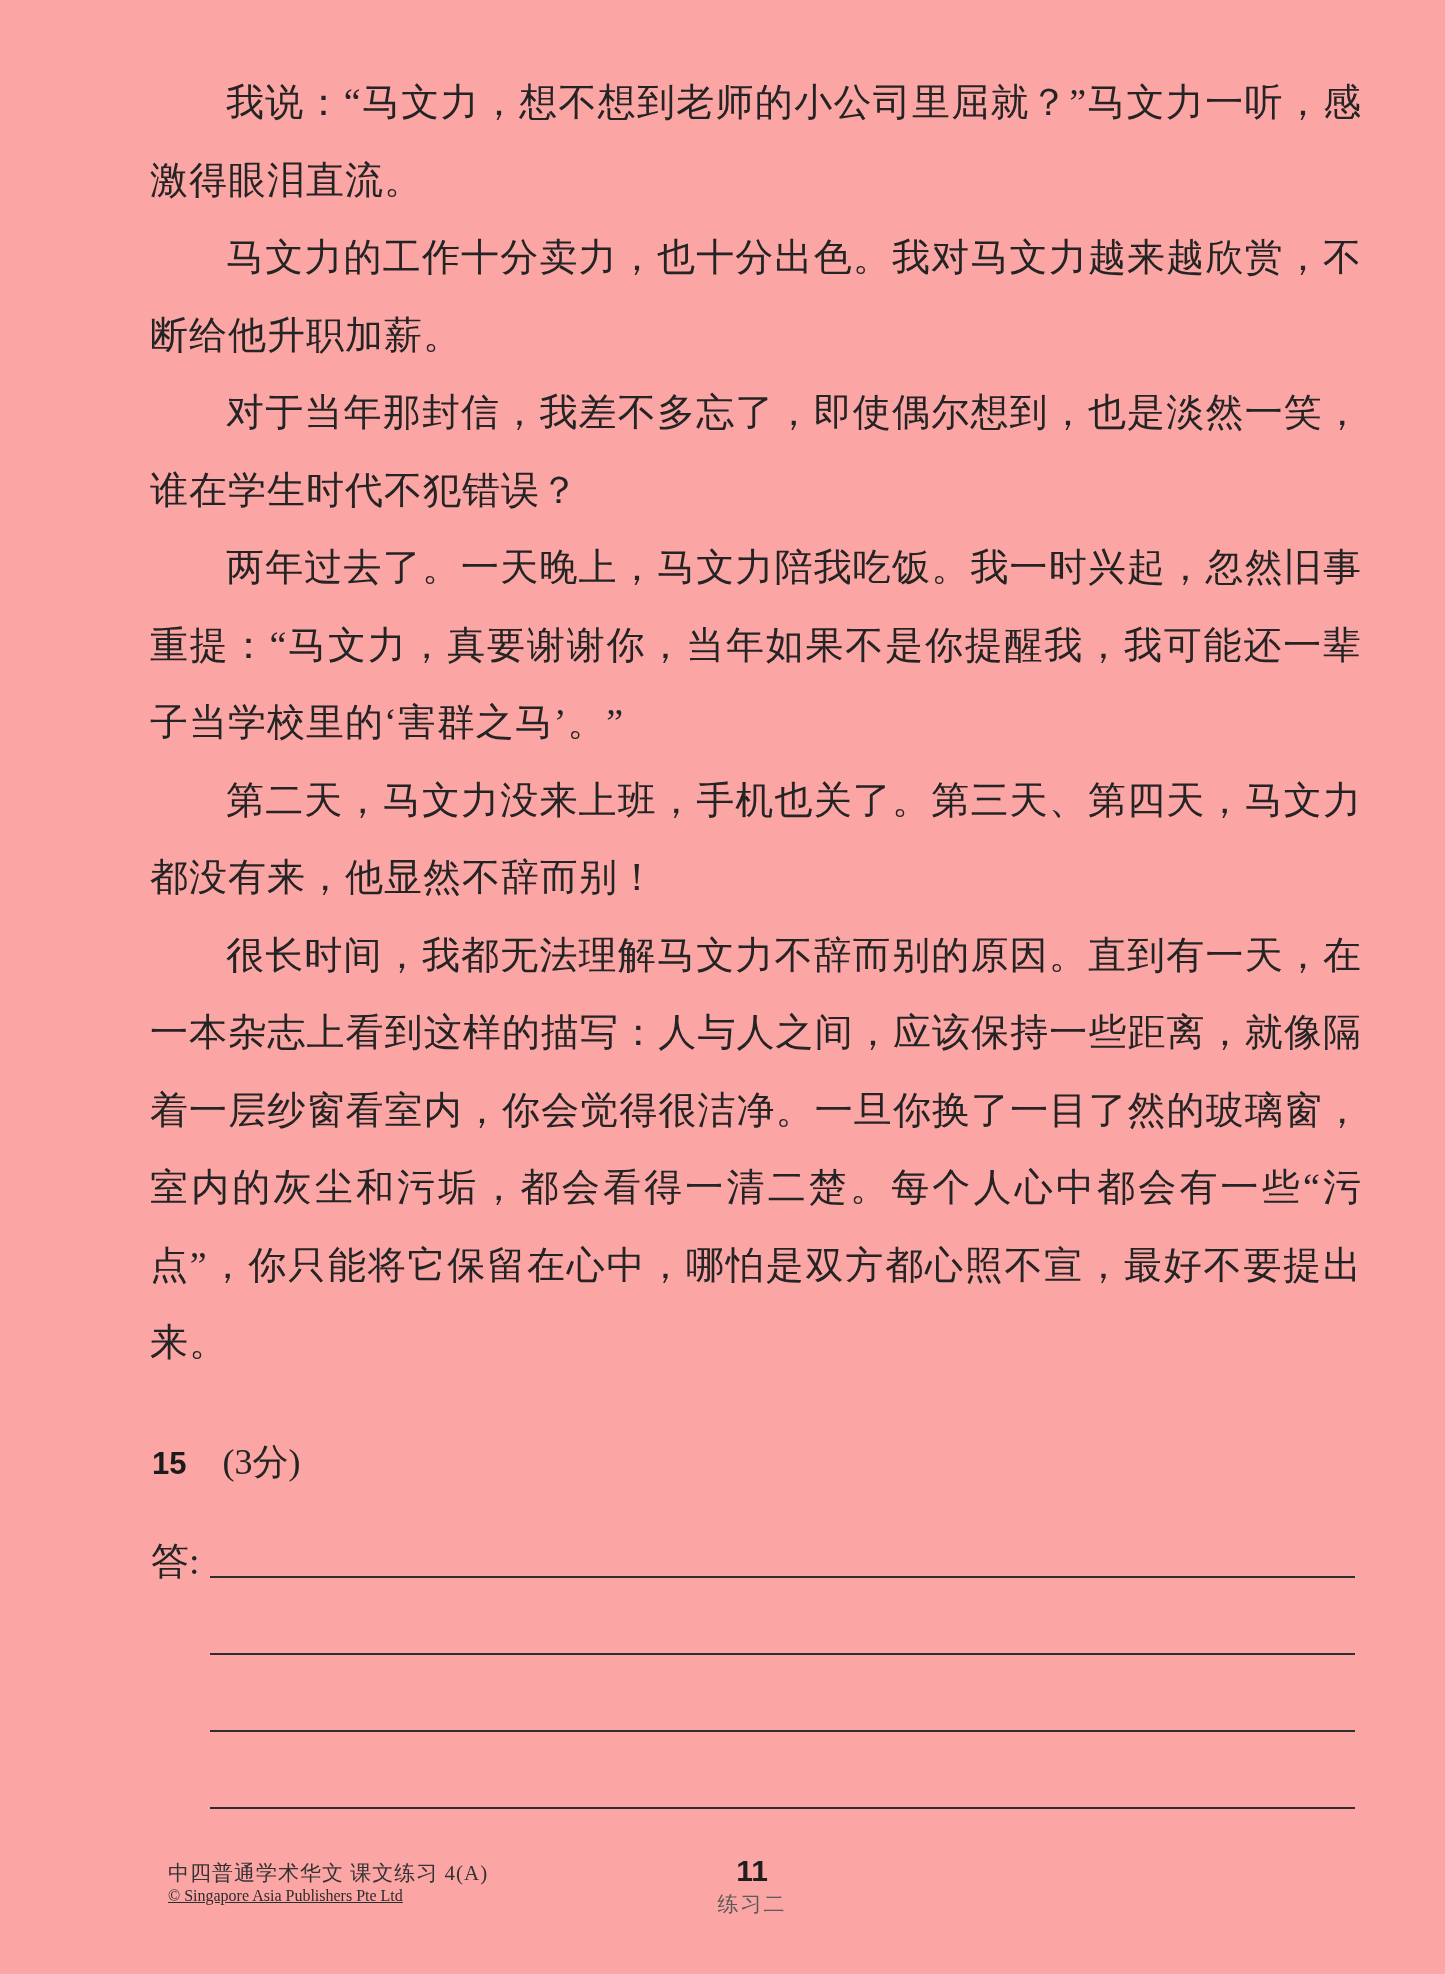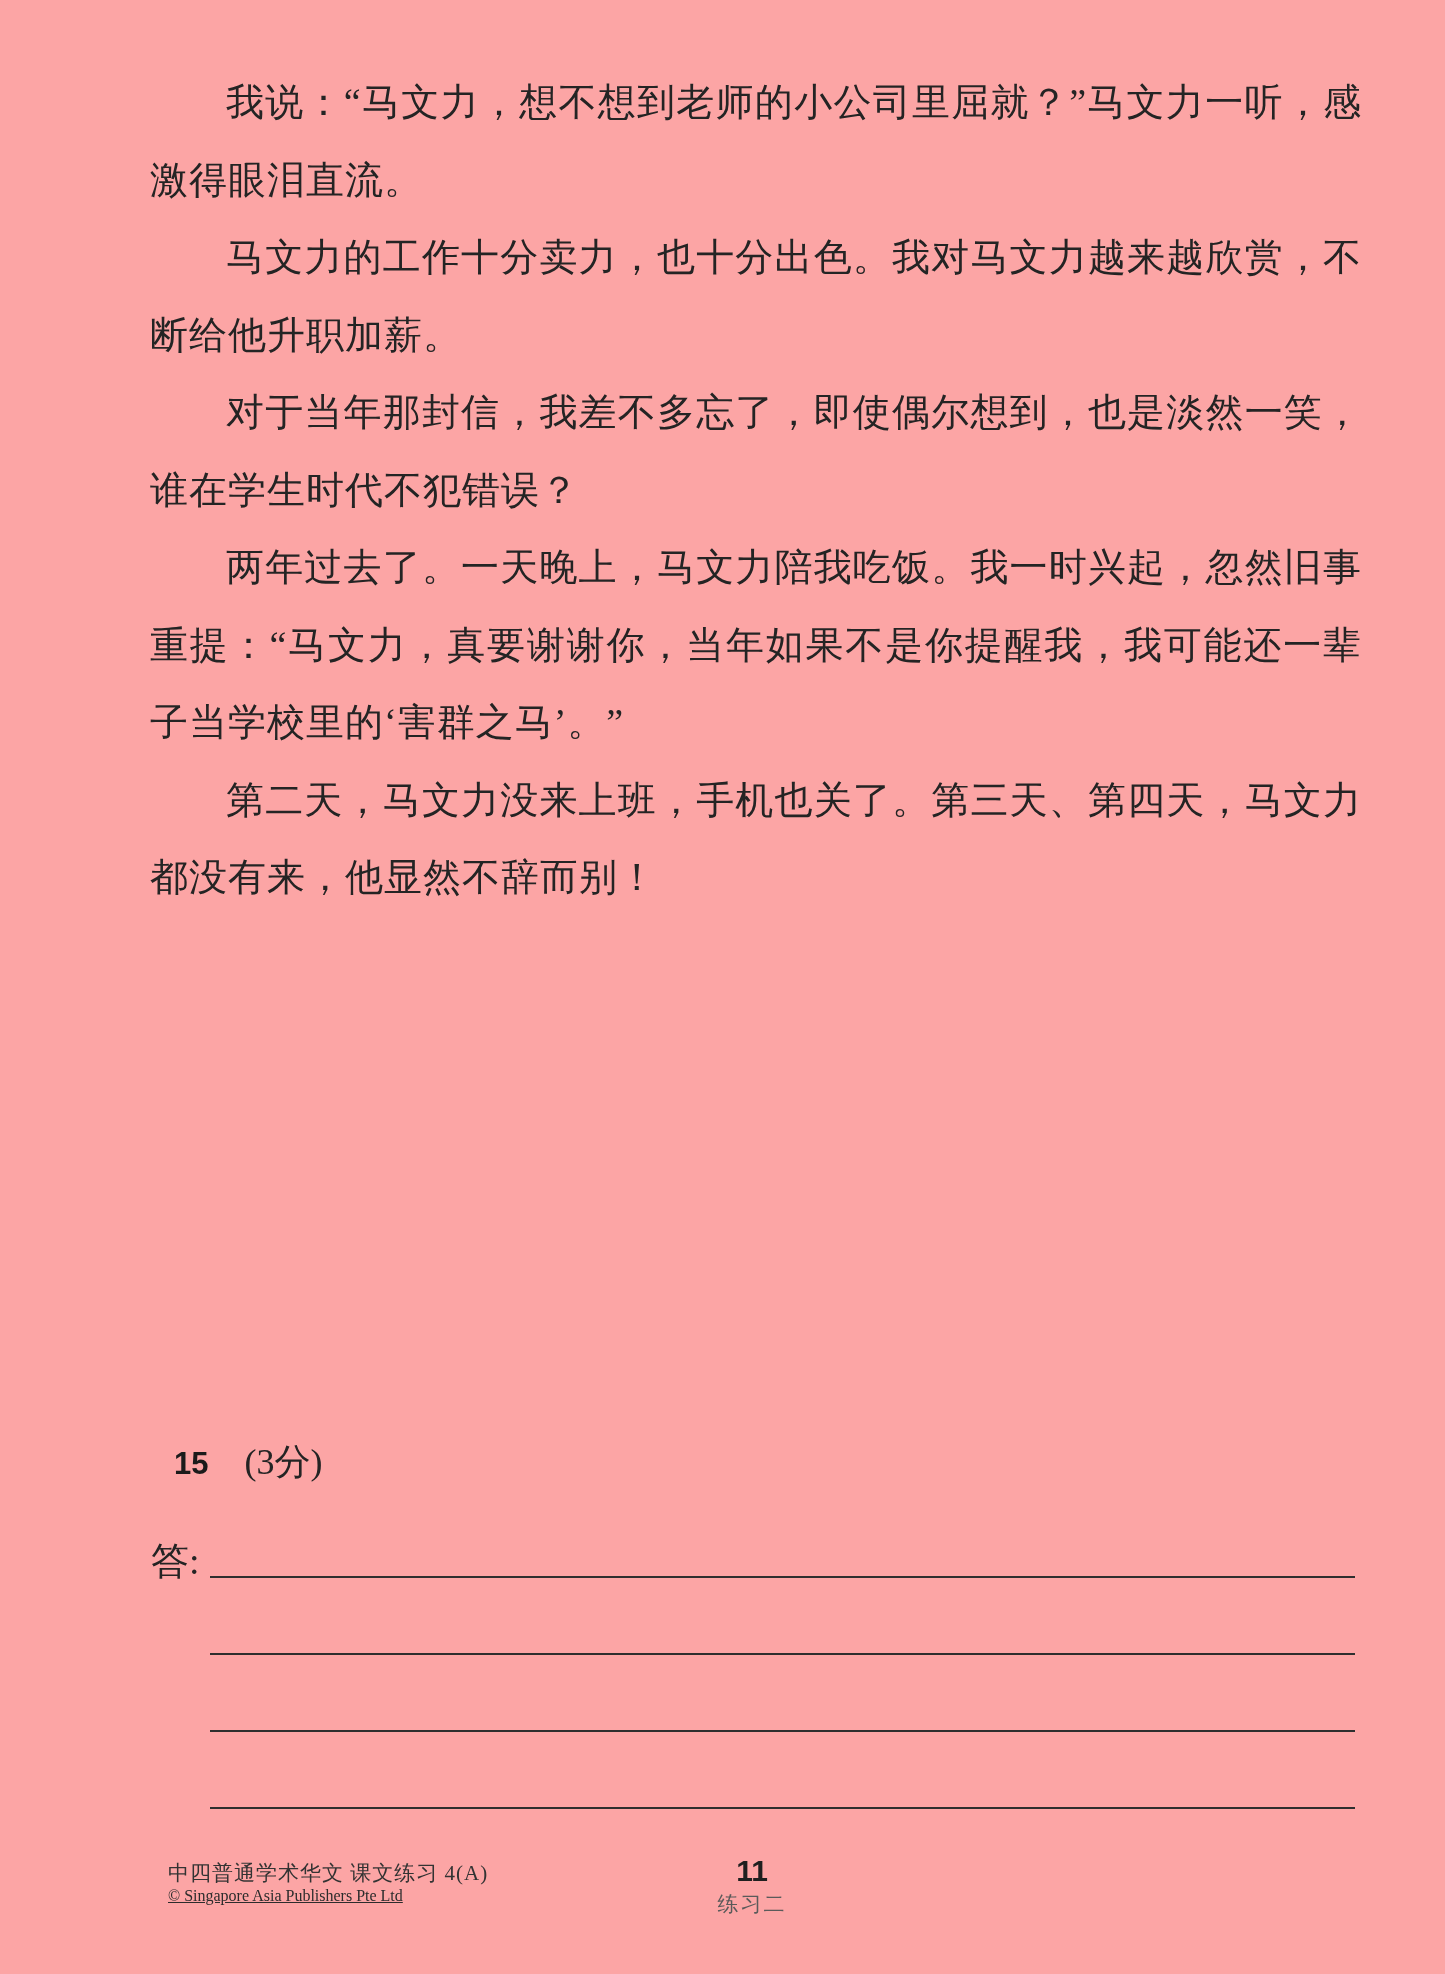--- a/index.html
+++ b/index.html
@@ -47,21 +47,20 @@
     display: flex;
     align-items: baseline;
   }
   .qnum {
     font-family: "Liberation Sans", "DejaVu Sans", sans-serif;
     font-weight: bold;
     font-size: 31px;
     color: #1b1b1b;
     margin-right: 26px;
     flex: 0 0 auto;
-    margin-left: 22px;
   }
   .qtext {
     font-size: 38px;
     letter-spacing: 1px;
     color: #242424;
   }
   .qmarks {
     font-size: 36px;
     margin-left: 10px;
     color: #242424;
@@ -131,20 +130,21 @@
 <body>
 
 <div class="page">
 
   <section class="passage">
     <p>我说：“马文力，想不想到老师的小公司里屈就？”马文力一听，感激得眼泪直流。</p>
     <p>马文力的工作十分卖力，也十分出色。我对马文力越来越欣赏，不断给他升职加薪。</p>
     <p>对于当年那封信，我差不多忘了，即使偶尔想到，也是淡然一笑，谁在学生时代不犯错误？</p>
     <p>两年过去了。一天晚上，马文力陪我吃饭。我一时兴起，忽然旧事重提：“马文力，真要谢谢你，当年如果不是你提醒我，我可能还一辈子当学校里的‘害群之马’。”</p>
     <p>第二天，马文力没来上班，手机也关了。第三天、第四天，马文力都没有来，他显然不辞而别！</p>
+    <p>很长时间，我都无法理解马文力不辞而别的原因。直到有一天，在一本杂志上看到这样的描写：人与人之间，应该保持一些距离，就像隔着一层纱窗看室内，你会觉得很洁净。一旦你换了一目了然的玻璃窗，室内的灰尘和污垢，都会看得一清二楚。每个人心中都会有一些“污点”，你只能将它保留在心中，哪怕是双方都心照不宣，最好不要提出来。</p>
   </section>
 
   <section class="question">
     <span class="qnum">15</span>
     <span class="qmarks">(3分)</span>
   </section>
 
   <span class="answer-label">答:</span>
   <div class="answer-lines">
       <div class="answer-line"></div>

